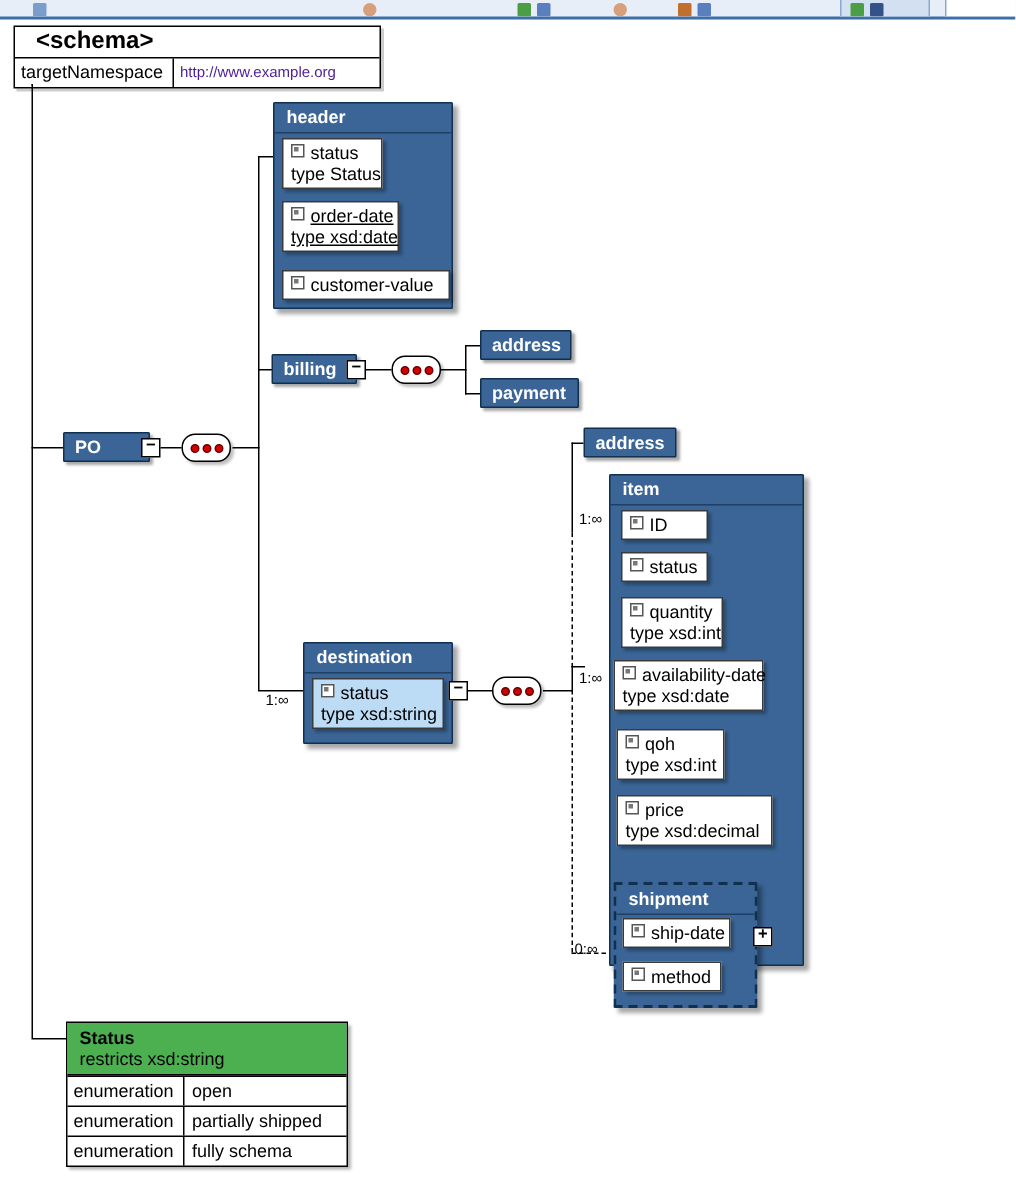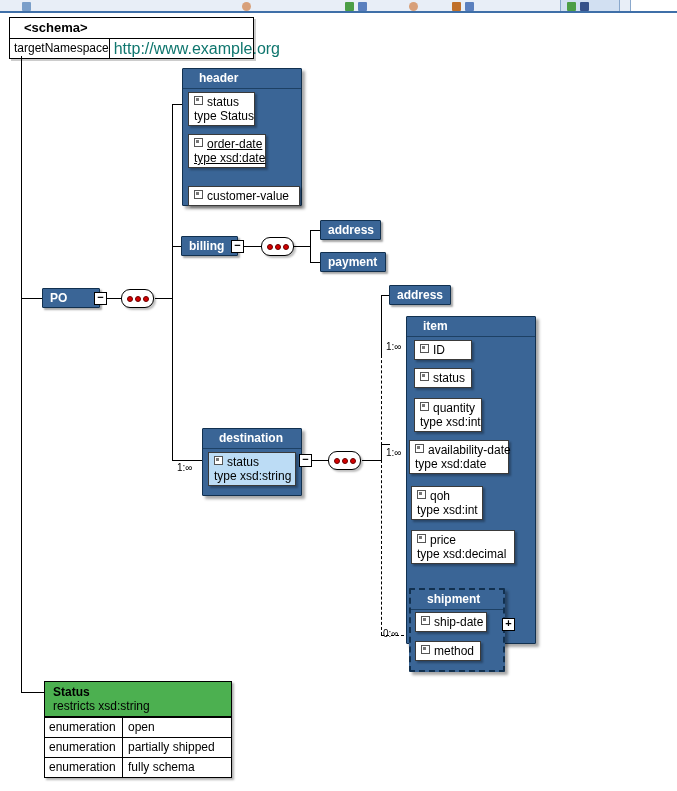--- a/index.html
+++ b/index.html
@@ -36,30 +36,30 @@
   .dash-h{position:absolute;height:0;border-top:1px dashed #000;}
 
   
   .schema-box{
     position:absolute;left:9px;top:17px;width:243px;
     background:#fff;border:1px solid #000;
     box-shadow:2px 2px 0 rgba(0,0,0,0.20);
   }
   .schema-title{
     height:20px;line-height:20px;padding-left:14px;
-    font-size:13px;font-weight:bold;color:#000;
+    font-size:16px;font-weight:bold;color:#000;
     border-bottom:1px solid #000;
     position:relative;
   }
   .schema-row{display:flex;height:19px;}
   .schema-k{
     width:106px;line-height:19px;padding-left:4px;font-size:12px;color:#000;
     border-right:1px solid #000;box-sizing:border-box;
   }
-  .schema-v{flex:1;line-height:19px;padding-left:4px;font-size:16px;color:#0f766e;}
+  .schema-v{flex:1;line-height:19px;padding-left:4px;font-size:10px;color:#4c1d95;}
 
   
   .node{
     position:absolute;background:#3a6596;color:#fff;
     border:1px solid #11304f;
     font-size:12px;font-weight:bold;
     box-shadow:2px 2px 2px rgba(0,0,0,0.35);
     box-sizing:border-box;
     line-height:18px;padding:0 7px;height:20px;
     border-radius:1px;
@@ -70,21 +70,21 @@
     position:absolute;background:#3a6596;border:1px solid #11304f;
     box-shadow:3px 3px 3px rgba(0,0,0,0.35);
     box-sizing:border-box;border-radius:1px;
   }
   .ctype.stacked:before{
     content:"";position:absolute;right:-5px;top:4px;bottom:-5px;width:5px;
     background:#3a6596;border:1px solid #11304f;border-left:none;
     box-sizing:border-box;z-index:-1;
   }
   .ctype-title{
-    height:19px;line-height:19px;padding-left:16px;
+    height:19px;line-height:19px;padding-left:8px;
     color:#fff;font-size:12px;font-weight:bold;
     border-bottom:1px solid #1d4064;
   }
   .ctype.dashed{border:2px dashed #11304f;}
 
   
   .chip{
     position:absolute;background:#fff;border:1px solid #3a3a3a;
     box-shadow:2px 2px 2px rgba(0,0,0,0.30);
     box-sizing:border-box;font-size:12px;color:#000;
@@ -212,21 +212,21 @@
     <div class="ctype-title">header</div>
   </div>
   <div class="chip" style="left:188px;top:92px;width:67px;">
     <span class="ln1"><i class="sq"></i><b style="font-weight:normal">status</b></span>
     <span class="ln2">type  Status</span>
   </div>
   <div class="chip" style="left:188px;top:134px;width:78px;text-decoration:underline;">
     <span class="ln1"><i class="sq"></i><b style="font-weight:normal">order-date</b></span>
     <span class="ln2">type  xsd:date</span>
   </div>
-  <div class="chip" style="left:188px;top:186px;width:112px;">
+  <div class="chip" style="left:188px;top:180px;width:112px;">
     <span class="ln1"><i class="sq"></i><b style="font-weight:normal">customer-value</b></span>
   </div>
 
   <div class="node" style="left:181px;top:236px;width:57px;">billing</div>
   <div class="toggle" style="left:231px;top:240px;">
       <span>−</span>
     </div>
   <div class="seq" style="left:261px;top:237px;">
     <i class="dot"></i>
     <i class="dot"></i>

